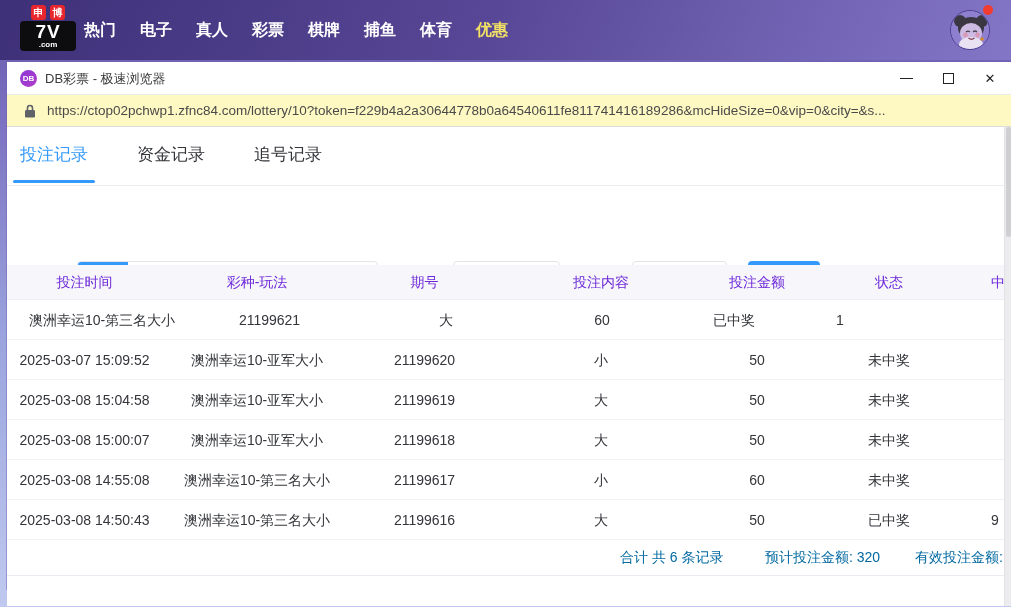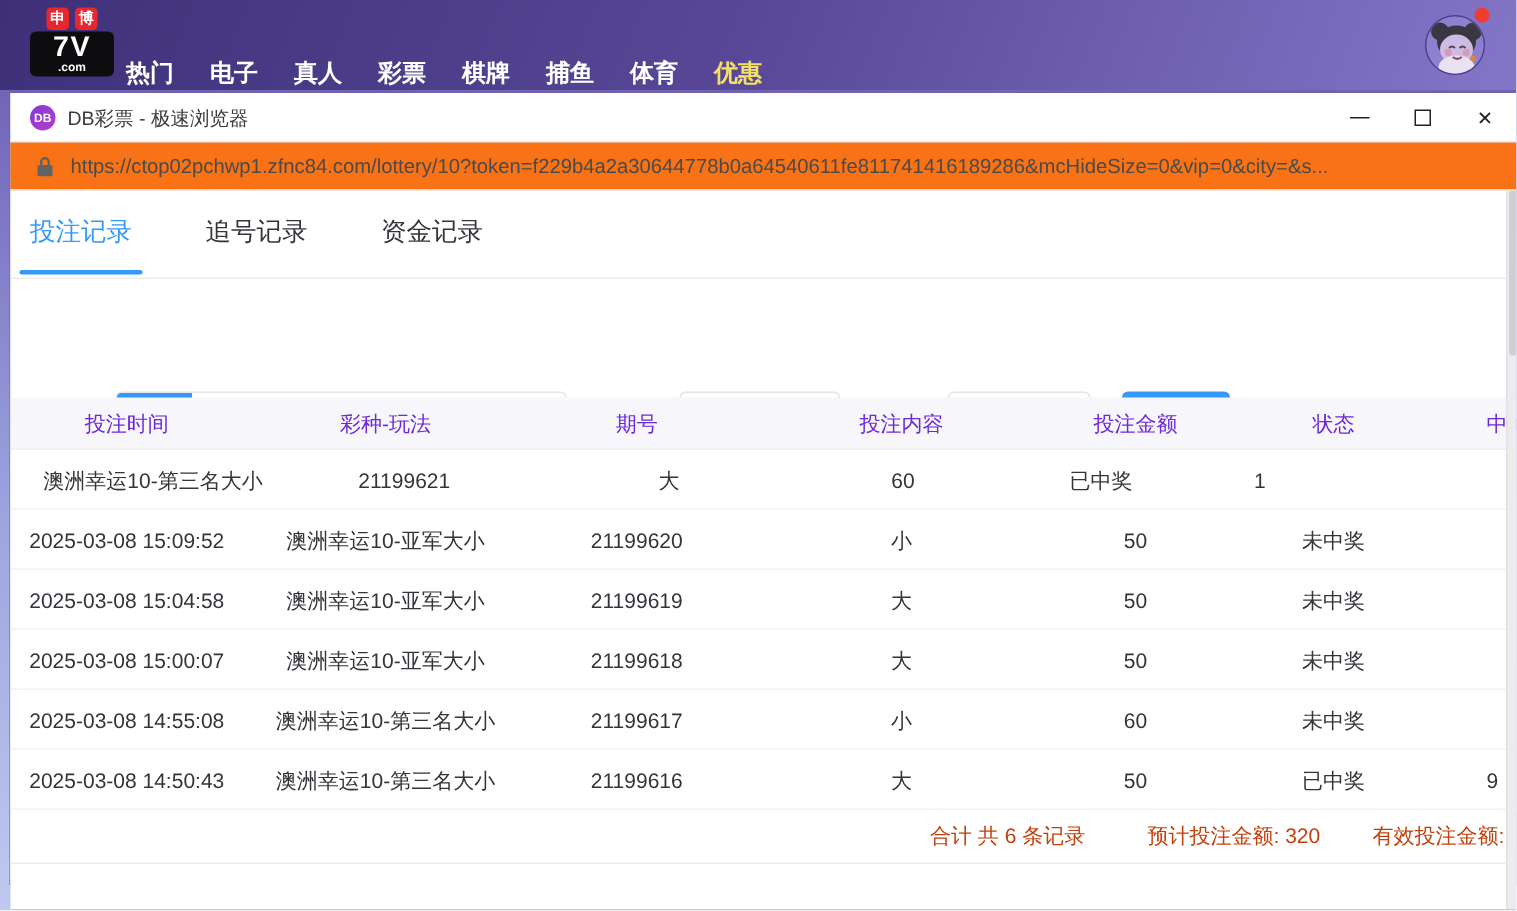--- a/index.html
+++ b/index.html
@@ -12,21 +12,21 @@
   
   .topbar { position:absolute; left:0; top:0; width:1011px; height:60px;
     background:linear-gradient(112deg,#3e3078 0%,#574796 48%,#8476c7 100%); }
   .logo { position:absolute; left:20px; top:5px; width:56px; text-align:center; cursor:pointer; }
   .logo-badges { display:flex; justify-content:center; gap:4px; margin-bottom:1px; }
   .logo-badge { width:15px; height:15px; background:#e8262d; color:#fff; border-radius:3px;
     font-size:10px; line-height:15px; font-weight:bold; }
   .logo-main { background:#0d0d0f; border-radius:4px; padding:1px 3px 2px; }
   .logo-brand { color:#fff; font-size:19px; font-weight:bold; letter-spacing:1px; line-height:19px; }
   .logo-suffix { color:#fff; font-size:8px; font-weight:bold; line-height:8px; }
-  .menu { position:absolute; left:84px; top:0; height:60px; display:flex; align-items:flex-end; gap:24px;font-family:Liberation Mono, monospace; }
+  .menu { position:absolute; left:84px; top:0; height:60px; display:flex; align-items:center; gap:24px;font-family:Liberation Mono, monospace; }
   .menu-item { width:32px; text-align:center; color:#fff; font-size:16px; font-weight:bold; cursor:pointer; }
   .menu-item.hl { color:#f2e164; }
   .avatar-wrap { position:absolute; right:21px; top:10px; width:40px; height:40px; cursor:pointer; }
   .avatar { width:40px; height:40px; border-radius:50%; overflow:hidden; border:1px solid #4b3f8f; background:#8f80cf; }
   .notif-dot { position:absolute; right:-3px; top:-5px; width:10px; height:10px; border-radius:50%; background:#f23c30; }
 
   
   .window { position:absolute; left:7px; top:62px; width:1004px; height:527px; background:#fff;
     box-shadow:0 0 0 1px rgba(110,95,175,.45); }
   .titlebar { position:relative; height:33px; background:#fff; border-bottom:1px solid #e9e9e9;
@@ -34,21 +34,21 @@
   .favicon { position:absolute; left:13px; top:8px; width:17px; height:17px; border-radius:50%;
     background:linear-gradient(135deg,#8a35d6,#b13fc9); color:#fff; font-size:8px; font-weight:bold;
     text-align:center; line-height:17px; }
   .win-title { position:absolute; left:38px; top:0; line-height:33px; font-size:13px; color:#3b3b3b; }
   .win-controls { position:absolute; right:0; top:0; height:33px; display:flex; }
   .win-btn { width:42px; height:33px; display:flex; align-items:center; justify-content:center;
     color:#222; font-size:13px; cursor:pointer; }
   .max-glyph { width:11px; height:11px; border:1.5px solid #222; }
   .min-glyph { width:13px; height:0; border-top:1.5px solid #222; }
 
-  .urlbar { position:relative; height:32px; background:#f97316; border-bottom:1px solid #dcdcdc; }
+  .urlbar { position:relative; height:32px; background:#fef9c3; border-bottom:1px solid #dcdcdc; }
   .lock-icon { position:absolute; left:17px; top:9px; }
   .url-text { position:absolute; left:40px; right:6px; top:0; line-height:31px; font-size:13.5px;
     color:#4a4a4a; white-space:nowrap; overflow:hidden; cursor:text; }
 
   .content { position:relative; height:479px; background:#fff; overflow:hidden; }
 
   
   .tabs { position:absolute; left:0; top:0; width:997px; height:59px; border-bottom:1px solid #ececf0;
     display:flex; align-items:center; padding-left:11px; gap:45px; }
   .tab { position:relative; font-size:17px; color:#33353a; height:59px; line-height:56px; padding:0 2px; cursor:pointer; }
@@ -86,21 +86,21 @@
   .tbody-row { height:40px; border-bottom:1px solid #f1f1f6; background:#fff; }
   .tbody-row .tc { line-height:40px; font-size:14px; color:#33353a; }
   .tc { text-align:center; overflow:hidden; white-space:nowrap; }
   .c1{width:155px;} .c2{width:190px;} .c3{width:145px;} .c4{width:208px;}
   .c5{width:104px;} .c6{width:160px;}
   .c7{width:123px; text-align:left; padding-left:22px;}
   .red { color:#ee3f3f; }
 
   
   .tfoot { position:absolute; left:0; top:413px; width:997px; height:36px; border-bottom:1px solid #ebebf1; }
-  .tfoot span { position:absolute; top:0; line-height:35px; font-size:14px; color:#c2410c; white-space:nowrap; }
+  .tfoot span { position:absolute; top:0; line-height:35px; font-size:14px; color:#0369a1; white-space:nowrap; }
   .ft1{ left:613px; } .ft2{ left:758px; } .ft3{ left:908px; }
 
   
   .scrollbar { position:absolute; right:0; top:0; width:7px; height:479px; background:#ececee;
     border-left:1px solid #e2e2e4; cursor:pointer; }
   .scroll-thumb { position:absolute; left:1px; top:0; width:5px; height:110px; background:#cfcfd2; border-radius:3px; }
 </style>
 </head>
 <body>
 
@@ -173,22 +173,22 @@
           <path d="M3.5 6 V4 a2.5 2.5 0 0 1 5 0 V6" stroke="#5f6368" stroke-width="1.6" fill="none"></path>
         </svg>
       </span>
       <div class="url-text">https://ctop02pchwp1.zfnc84.com/lottery/10?token=f229b4a2a30644778b0a64540611fe811741416189286&amp;mcHideSize=0&amp;vip=0&amp;city=&amp;s...</div>
     </div>
 
     <div class="content">
 
       <div class="tabs">
         <div class="tab active">投注记录</div>
+        <div class="tab">资金记录</div>
         <div class="tab">追号记录</div>
-        <div class="tab">资金记录</div>
       </div>
 
       <div class="filters">
         <span class="f-label lbl-time">查询时间 :</span>
         <div class="time-group">
           <div class="time-opt active">今天</div>
           <div class="time-opt">昨天</div>
           <div class="time-opt">前天</div>
           <div class="time-opt">近7天</div>
           <div class="time-opt">近20天(低频)</div>
@@ -219,21 +219,21 @@
 
         <div class="trow tbody-row">
           <div class="tc c2">澳洲幸运10-第三名大小</div>
           <div class="tc c3">21199621</div>
           <div class="tc c4">大</div>
           <div class="tc c5">60</div>
           <div class="tc c6 red">已中奖</div>
           <div class="tc c7 red">1</div>
         </div>
         <div class="trow tbody-row">
-          <div class="tc c1">2025-03-08 15:09:52</div>
+          <div class="tc c1">2025-03-07 15:09:52</div>
           <div class="tc c2">澳洲幸运10-亚军大小</div>
           <div class="tc c3">21199620</div>
           <div class="tc c4">小</div>
           <div class="tc c5">50</div>
           <div class="tc c6">未中奖</div>
           <div class="tc c7"></div>
         </div>
         <div class="trow tbody-row">
           <div class="tc c1">2025-03-08 15:04:58</div>
           <div class="tc c2">澳洲幸运10-亚军大小</div>

